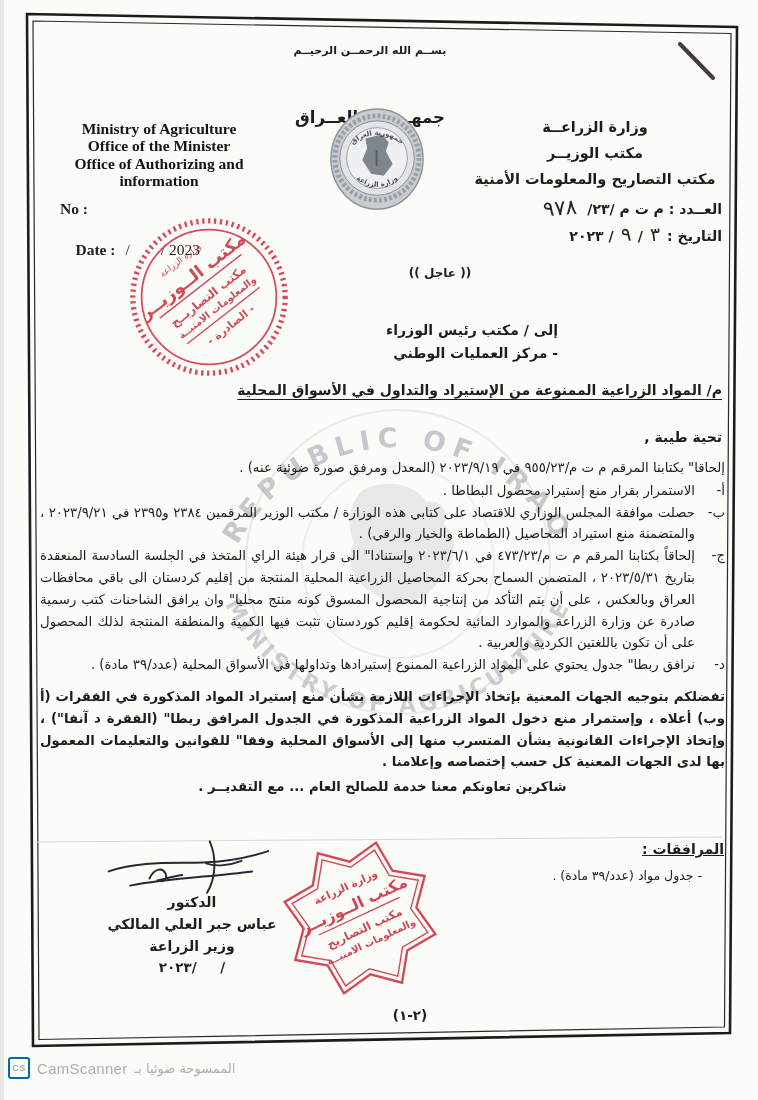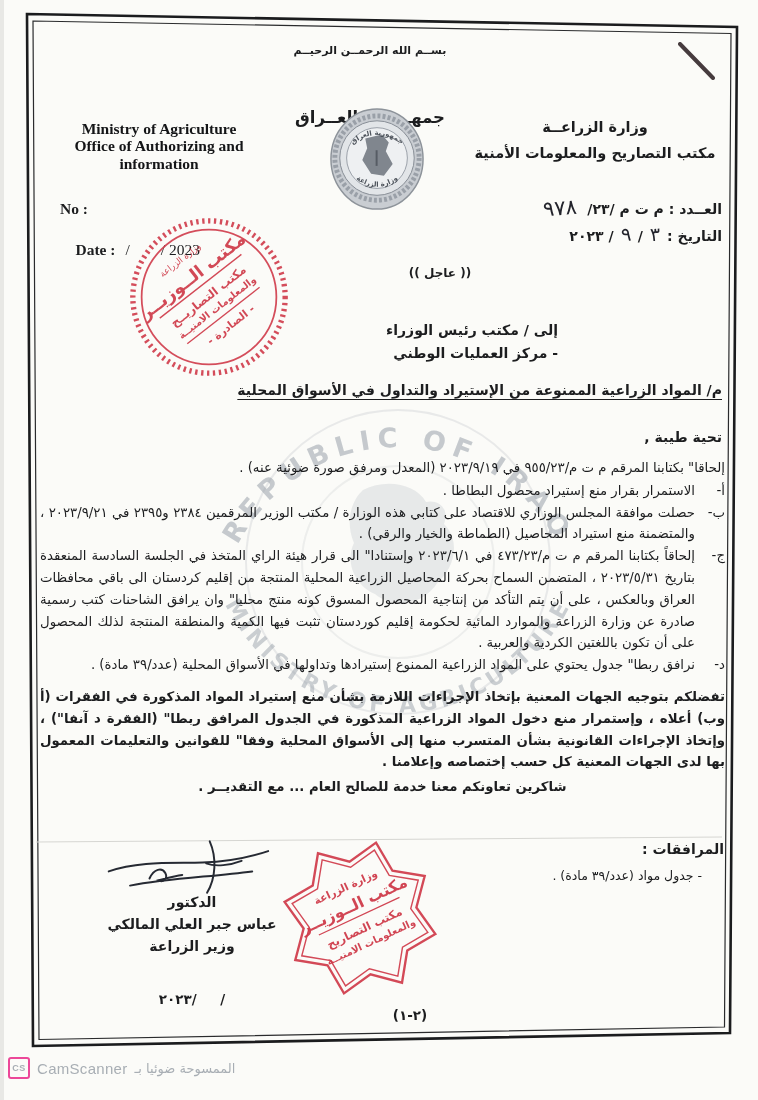--- a/index.html
+++ b/index.html
@@ -38,30 +38,30 @@
   .greeting{right:36px;top:429px;font-size:14px;font-weight:700;}
 
   .bodyflow{left:40px;right:33px;top:457px;font-size:13.3px;line-height:1.64;text-align:justify;}
   .bodyflow p{margin:0 0 1px 0;}
   .item{display:flex;gap:6px;margin:0;}
   .item .lbl{flex:0 0 24px;}
   .item .txt{flex:1;text-align:justify;}
   .closing{font-weight:700;margin-top:10px !important;}
   .thanks{font-weight:700;text-align:center;margin-top:3px !important;}
 
-  .attach-label{right:34px;top:841px;font-size:14px;font-weight:700;}
+  .attach-label{right:34px;top:841px;font-size:14px;font-weight:700;text-decoration:underline;}
   .attach-item{right:56px;top:868px;font-size:12.5px;}
 
   .sig-text{left:90px;top:891px;width:204px;text-align:center;font-size:14px;font-weight:700;line-height:1.58;}
-  .sig-date{white-space:pre;font-size:13.5px;margin-top:32px;}
+  .sig-date{white-space:pre;font-size:13.5px;}
 
   .pagenum{left:340px;top:1007px;width:140px;text-align:center;font-size:13.5px;font-weight:700;}
 
   .footer{left:8px;top:1057px;display:flex;align-items:center;gap:7px;color:#a8aeb4;}
-  .cs-box{width:18px;height:18px;border:2px solid #ec4899;border-radius:3px;
+  .cs-box{width:18px;height:18px;border:2px solid #0369a1;border-radius:3px;
           display:flex;align-items:center;justify-content:center;
           font-size:9px;font-weight:700;letter-spacing:.5px;
           font-family:"Liberation Sans",sans-serif;}
   .cs-brand{font-family:"Liberation Sans",sans-serif;font-size:15px;letter-spacing:.3px;}
   .cs-ar{font-size:13px;}
 
   svg text{font-family:"DejaVu Sans",sans-serif;}
 </style>
 </head>
 <body>
@@ -90,20 +90,21 @@
     <path d="M33 21 L731 33.5 L724.5 1027 L39 1039.5 Z" fill="none" stroke="#2a2b2d" stroke-width="1.2"></path>
     <path d="M680 44 L713 78" stroke="#33272a" stroke-width="4" stroke-linecap="round" opacity="0.9"></path>
     <line x1="36" y1="842" x2="722" y2="837" stroke="#d6d6d2" stroke-width="1"></line>
   </svg>
 
   <div class="abs basmala rtl">بســم الله الرحمــن الرحيــم</div>
   <div class="abs country rtl">جمهــورية العــراق</div>
 
   <div class="abs hdr-en">
     <div>Ministry of Agriculture</div>
+    <div>Office of the Minister</div>
     <div>Office of Authorizing and</div>
     <div>information</div>
   </div>
 
   <svg class="abs" style="left:328px;top:106px;" width="98" height="110" viewBox="0 0 100 110">
     <defs>
       <path id="em-t" d="M 15 56 A 36 36 0 0 1 85 56"></path>
       <path id="em-b" d="M 20 62 A 33 33 0 0 0 80 62"></path>
     </defs>
     <ellipse cx="50" cy="53" rx="47" ry="51" fill="#c9cdd2" stroke="#8d939a" stroke-width="1.5"></ellipse>
@@ -115,20 +116,21 @@
     <text font-size="7" fill="#4c525a" font-weight="700">
       <textPath href="#em-t" startOffset="50%" text-anchor="middle">جمهورية العراق</textPath>
     </text>
     <text font-size="7" fill="#4c525a" font-weight="700">
       <textPath href="#em-b" startOffset="50%" text-anchor="middle">وزارة الزراعة</textPath>
     </text>
   </svg>
 
   <div class="abs hdr-ar rtl">
     <div>وزارة الزراعــة</div>
+    <div>مكتب الوزيــر</div>
     <div>مكتب التصاريح والمعلومات الأمنية</div>
   </div>
 
   <div class="abs no-label">No :</div>
   <div class="abs date-en">
     <span>Date :</span><span class="val">/        / 2023</span>
   </div>
 
   <div class="abs num-line rtl">
     <span>العــدد : م ت م /٢٣/</span>

